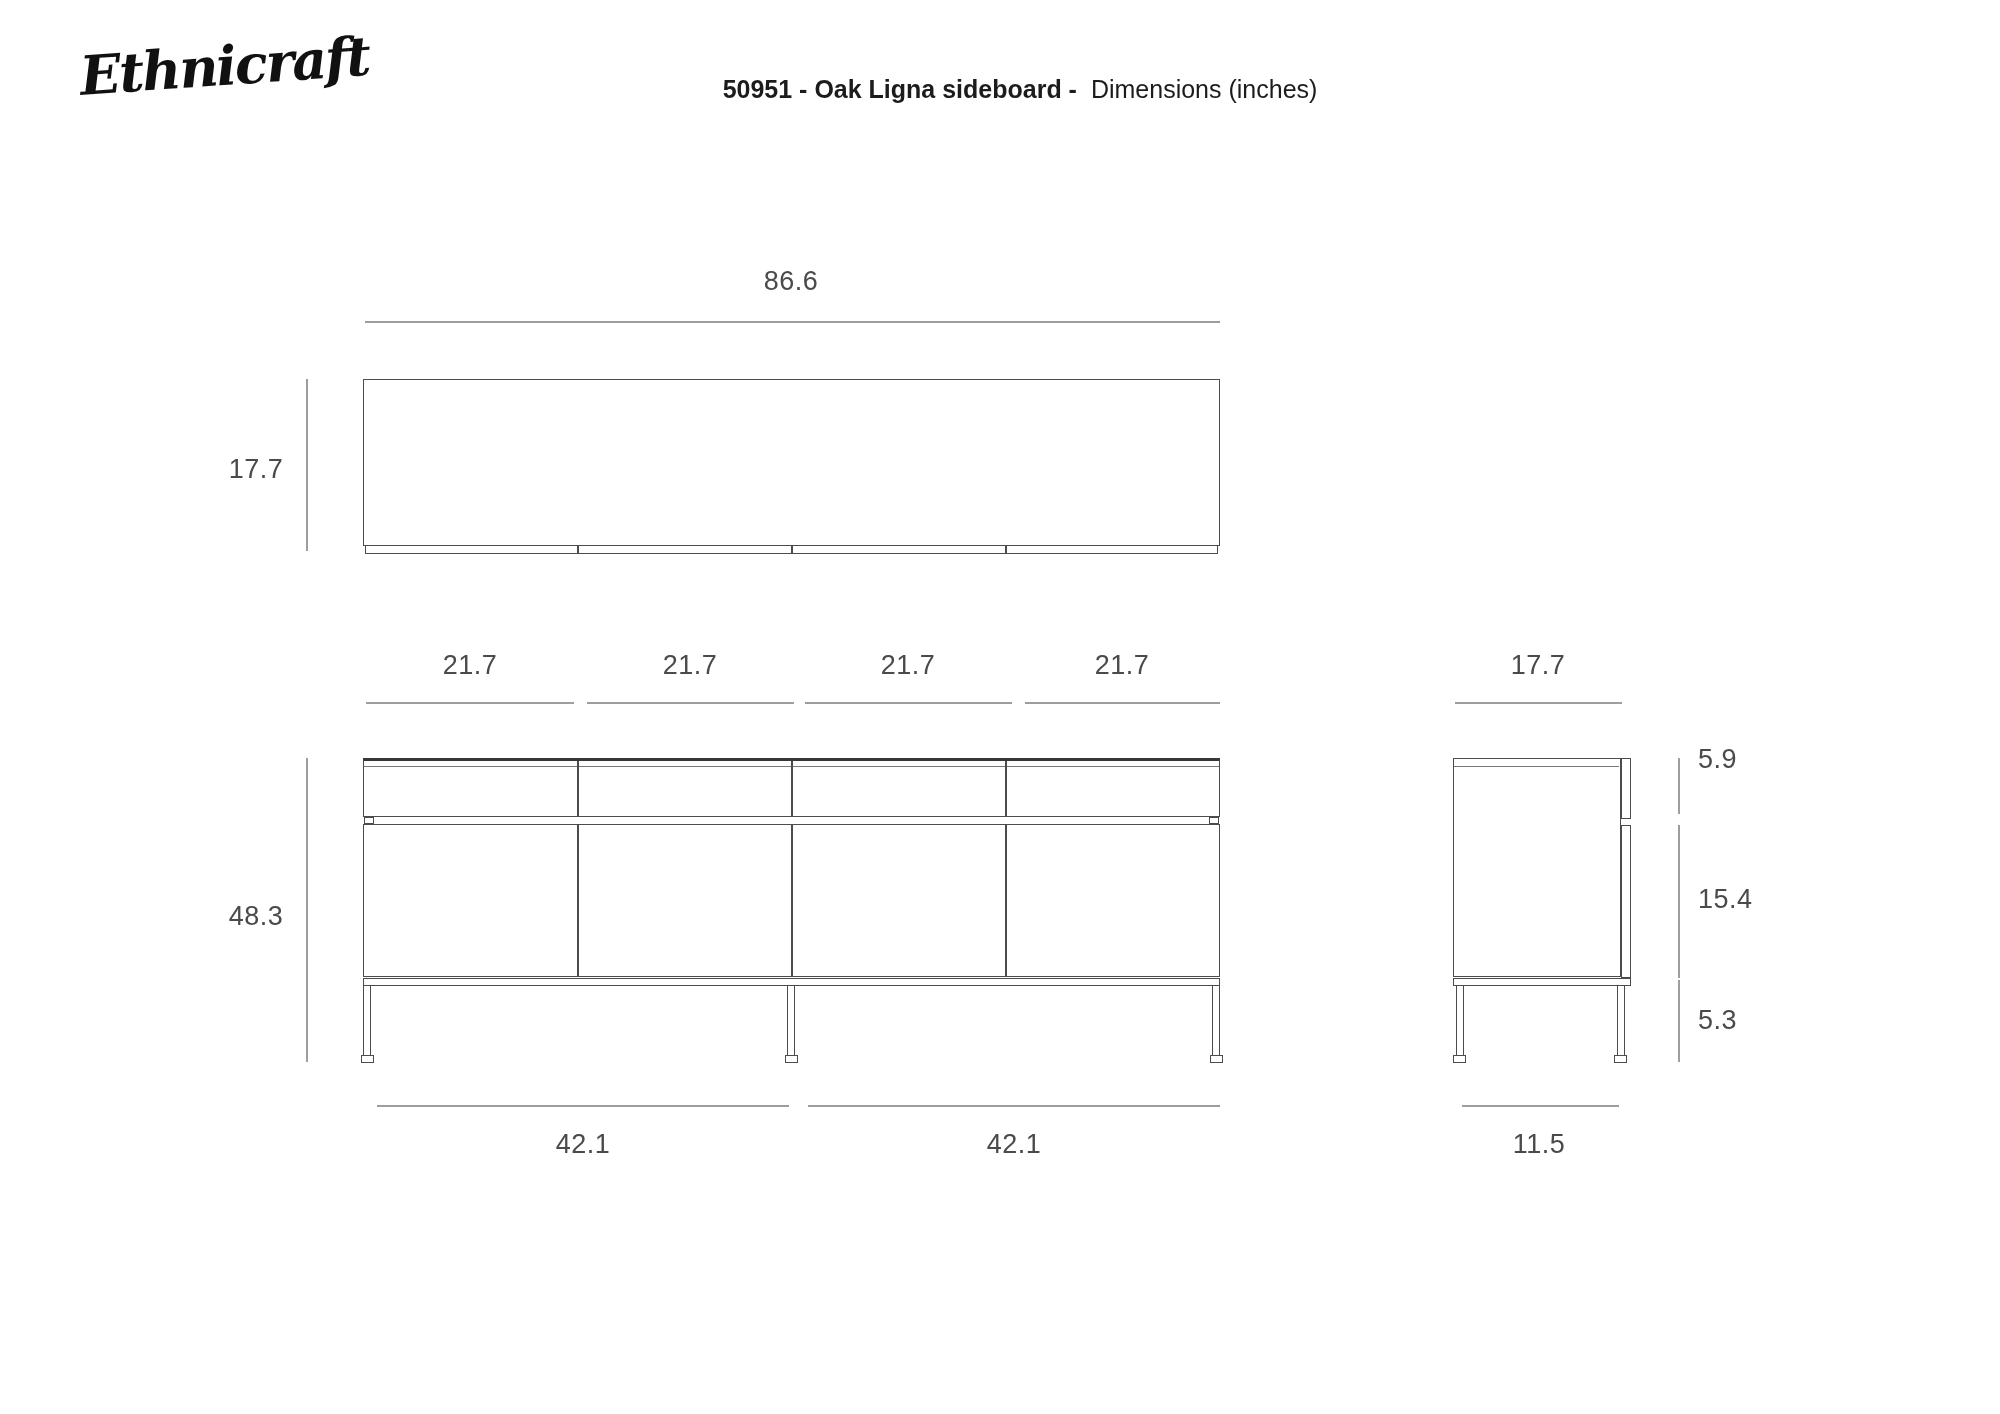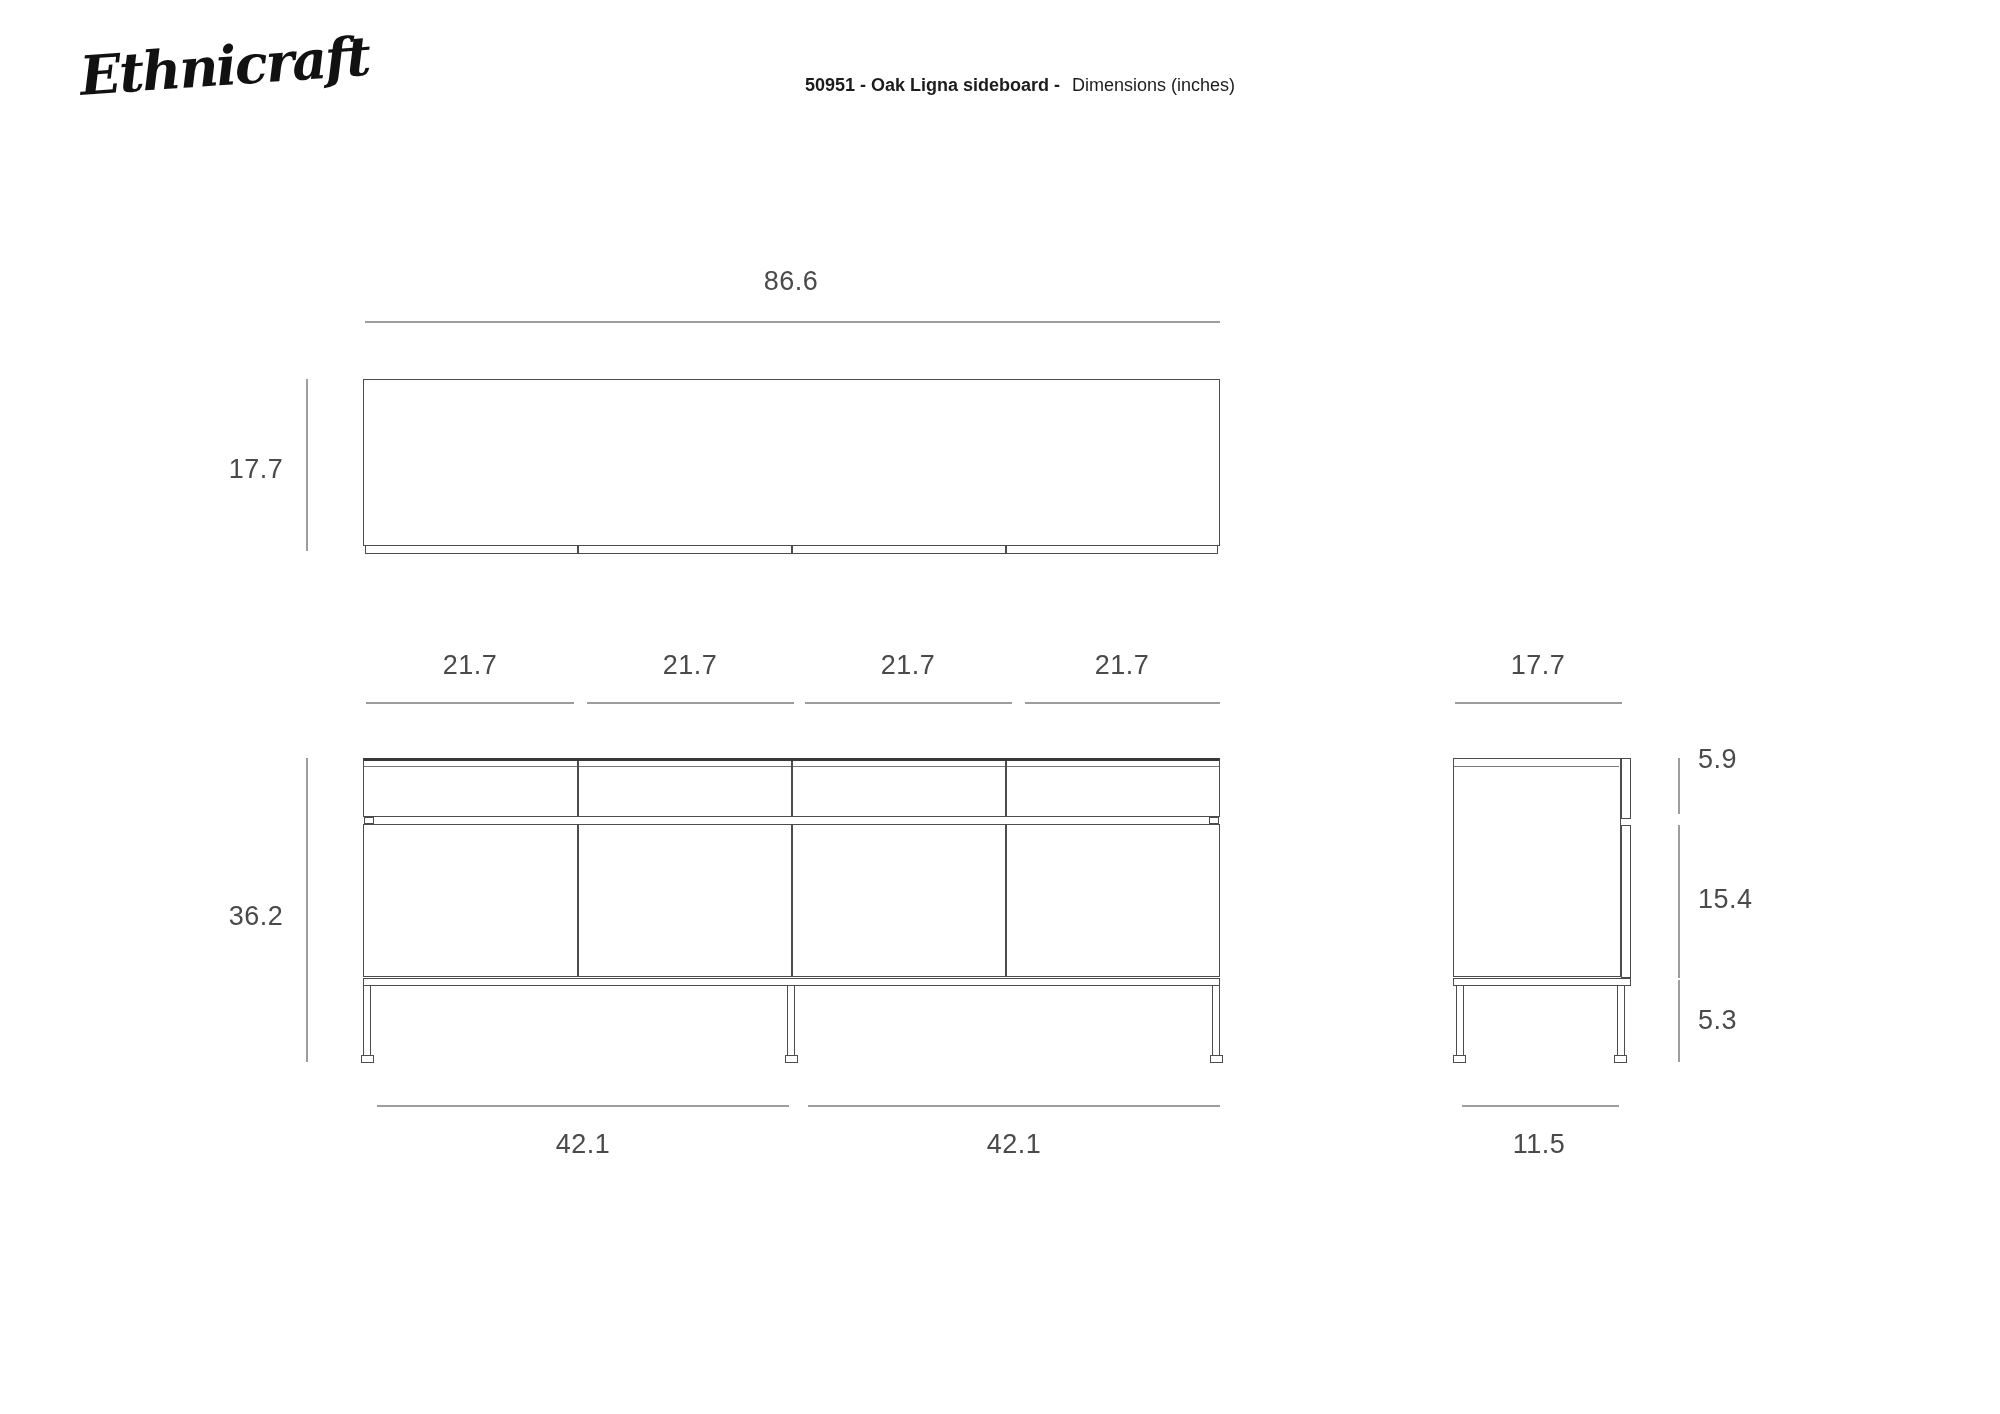--- a/index.html
+++ b/index.html
@@ -27,21 +27,21 @@
   .vline{position:absolute;width:1.6px;background:var(--line);}
   .hline{position:absolute;height:1.2px;background:var(--line-soft);}
   .logo{
     position:absolute;left:80px;top:44px;
     font-family:"DejaVu Serif",serif;font-style:italic;font-weight:bold;
     font-size:54px;color:#111;letter-spacing:-2px;
     transform:rotate(-4deg);transform-origin:left center;
   }
   .title{
     position:absolute;left:575px;top:75px;width:890px;text-align:center;
-    font-size:18px;color:var(--title);
+    font-size:25px;color:var(--title);
   }
   .title .b{font-weight:bold;}
   .title .r{font-weight:normal;margin-left:7px;}
 </style>
 </head>
 <body>
 
 <div class="page">
 
   <div class="logo">Ethnicraft</div>
@@ -90,21 +90,21 @@
 
   <div class="box" style="left:363px;top:978px;width:857px;height:8px;"></div>
   <div class="box" style="left:363px;top:985px;width:8px;height:72px;"></div>
   <div class="box" style="left:787px;top:985px;width:8px;height:72px;"></div>
   <div class="box" style="left:1212px;top:985px;width:8px;height:72px;"></div>
   <div class="box" style="left:361px;top:1055px;width:13px;height:8px;"></div>
   <div class="box" style="left:785px;top:1055px;width:13px;height:8px;"></div>
   <div class="box" style="left:1210px;top:1055px;width:13px;height:8px;"></div>
 
   <div class="dimv" style="left:306px;top:758px;height:304px;"></div>
-  <div class="lbl" style="left:196px;top:903px;width:120px;">36.2</div>
+  <div class="lbl" style="left:196px;top:903px;width:120px;">48.3</div>
 
   <div class="dimh" style="left:377px;top:1105px;width:412px;"></div>
   <div class="dimh" style="left:808px;top:1105px;width:412px;"></div>
   <div class="lbl" style="left:523px;top:1131px;width:120px;">42.1</div>
   <div class="lbl" style="left:954px;top:1131px;width:120px;">42.1</div>
 
   <div class="lbl" style="left:1478px;top:652px;width:120px;">17.7</div>
   <div class="dimh" style="left:1455px;top:702px;width:167px;"></div>
 
   <div class="box" style="left:1453px;top:758px;width:168px;height:219px;"></div>

